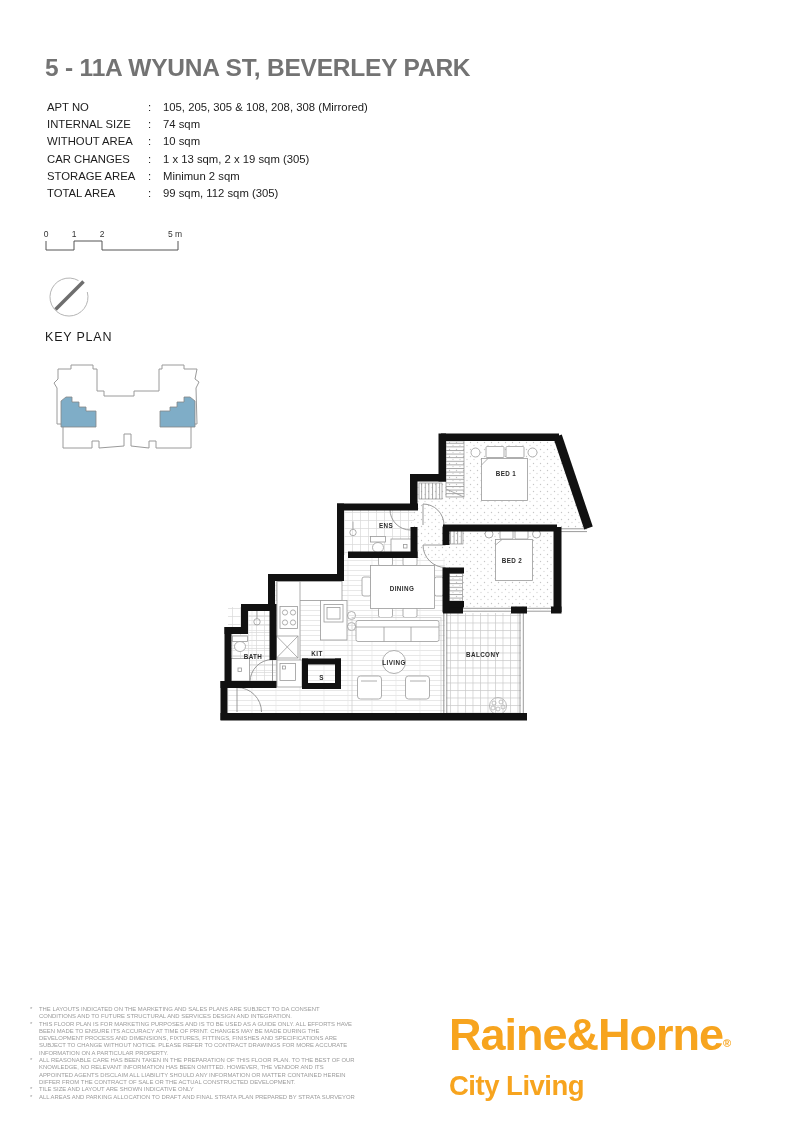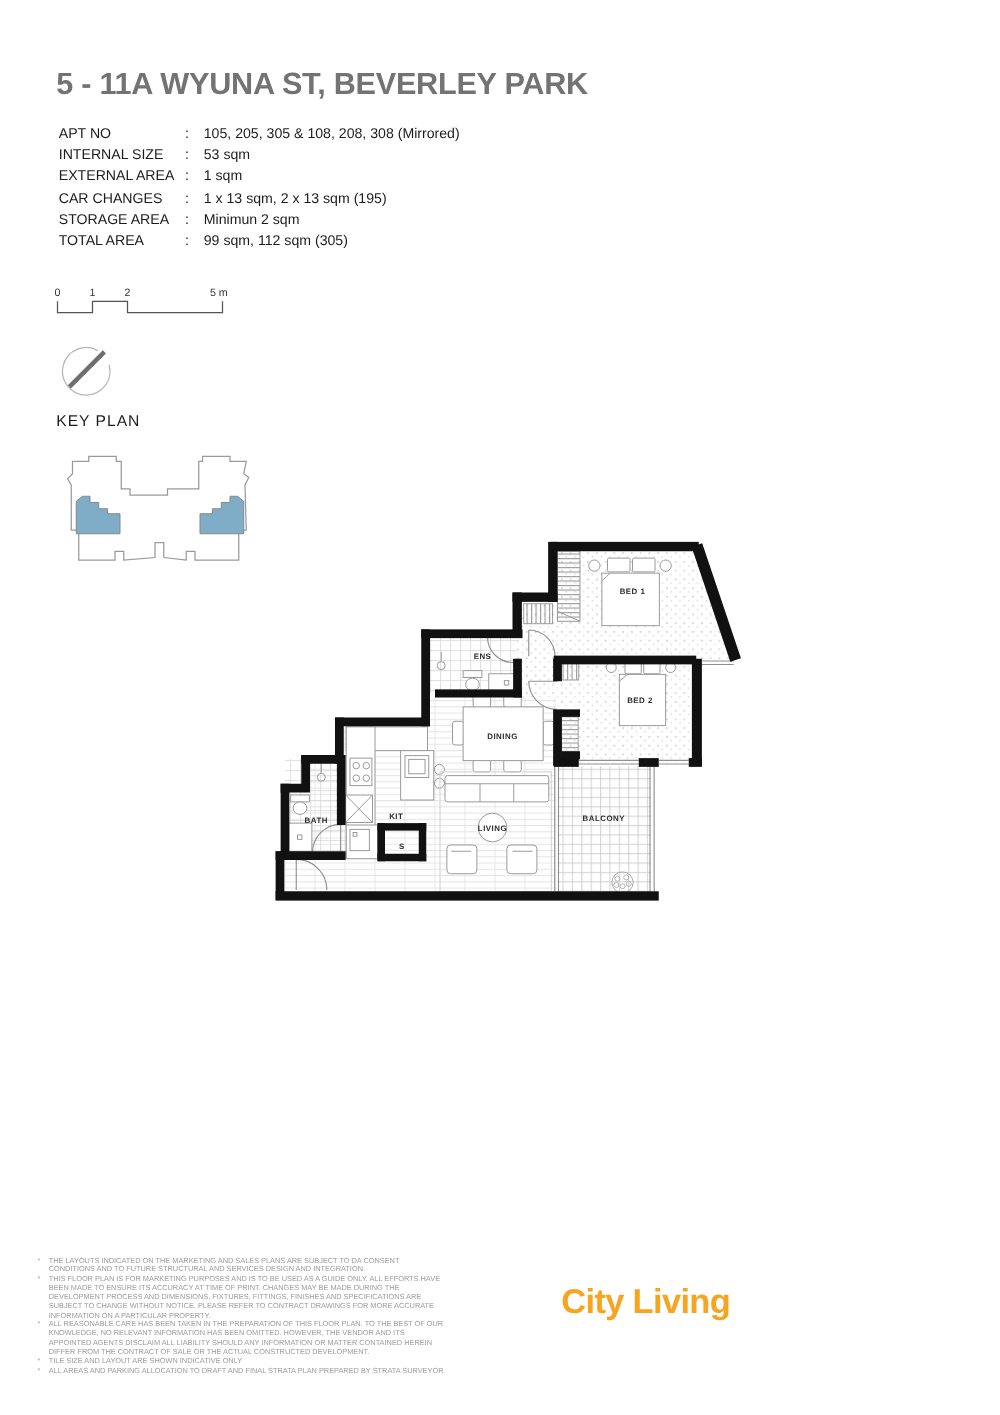--- a/index.html
+++ b/index.html
@@ -44,31 +44,31 @@
 
   <div class="details">
     <div class="drow">
       <span class="dlabel">APT NO</span>
       <span class="dcolon">:</span>
       <span class="dvalue">105, 205, 305 &amp; 108, 208, 308 (Mirrored)</span>
     </div>
     <div class="drow">
       <span class="dlabel">INTERNAL SIZE</span>
       <span class="dcolon">:</span>
-      <span class="dvalue">53 sqm</span>
-    </div>
-    <div class="drow">
-      <span class="dlabel">EXTERNAL AREA</span>
-      <span class="dcolon">:</span>
-      <span class="dvalue">1 sqm</span>
+      <span class="dvalue">74 sqm</span>
+    </div>
+    <div class="drow">
+      <span class="dlabel">WITHOUT AREA</span>
+      <span class="dcolon">:</span>
+      <span class="dvalue">10 sqm</span>
     </div>
     <div class="drow">
       <span class="dlabel">CAR CHANGES</span>
       <span class="dcolon">:</span>
-      <span class="dvalue">1 x 13 sqm, 2 x 13 sqm (195)</span>
+      <span class="dvalue">1 x 13 sqm, 2 x 19 sqm (305)</span>
     </div>
     <div class="drow">
       <span class="dlabel">STORAGE AREA</span>
       <span class="dcolon">:</span>
       <span class="dvalue">Minimun 2 sqm</span>
     </div>
     <div class="drow">
       <span class="dlabel">TOTAL AREA</span>
       <span class="dcolon">:</span>
       <span class="dvalue">99 sqm, 112 sqm (305)</span>
@@ -313,16 +313,17 @@
       <span class="b">*</span>
       <span>TILE SIZE AND LAYOUT ARE SHOWN INDICATIVE ONLY</span>
     </div>
     <div class="disc-item">
       <span class="b">*</span>
       <span>ALL AREAS AND PARKING ALLOCATION TO DRAFT AND FINAL STRATA PLAN PREPARED BY STRATA SURVEYOR</span>
     </div>
   </div>
 
   <div class="logo">
+    <div class="brand"><span>Raine&amp;Horne</span><span class="reg">®</span></div>
     <div class="tagline">City Living</div>
   </div>
 
 </div>
 
 </body></html>

